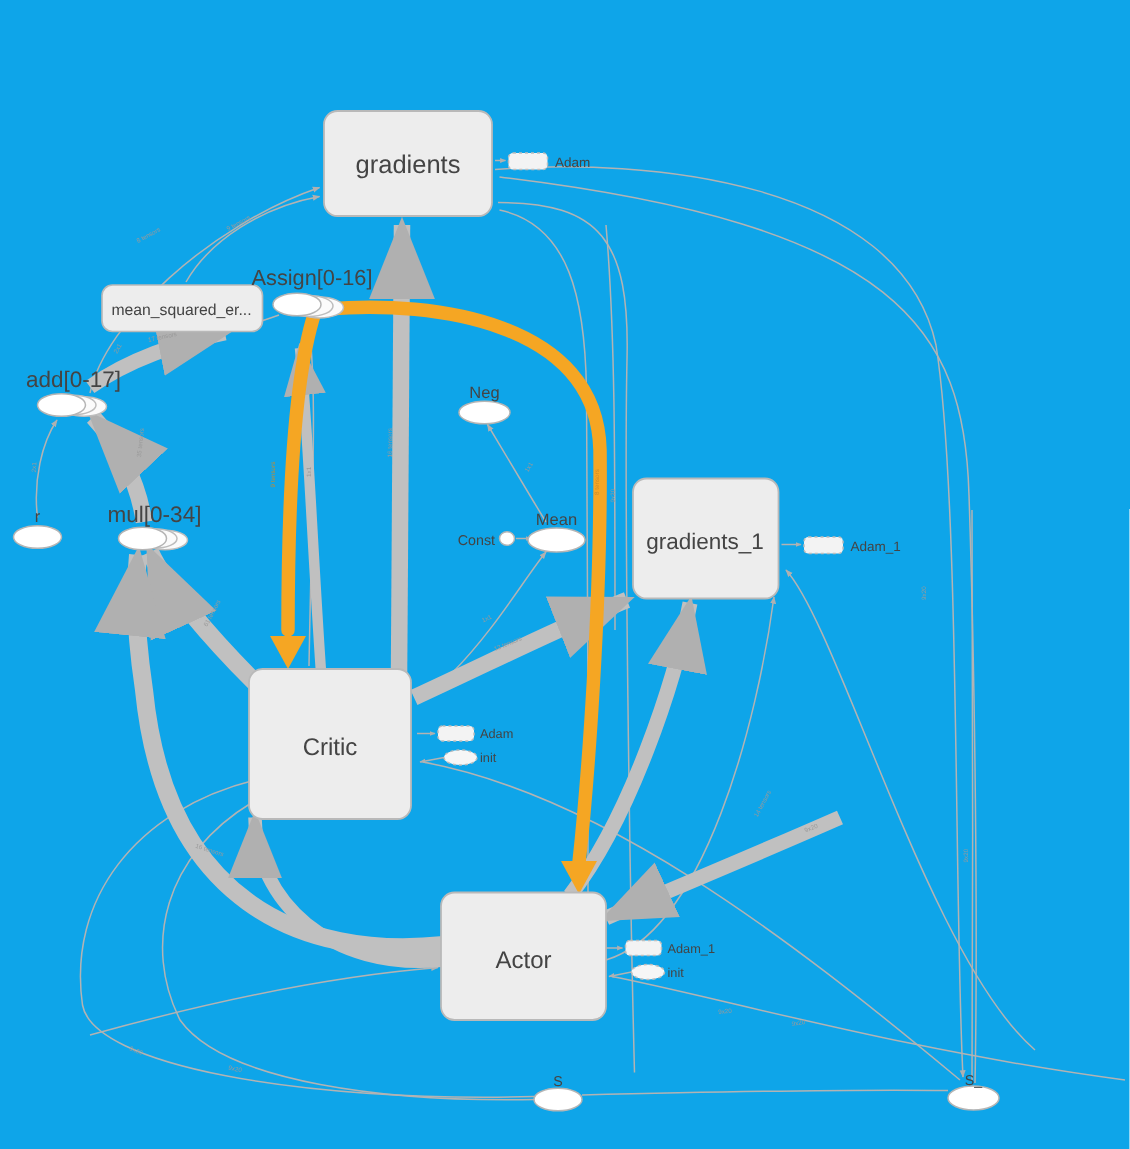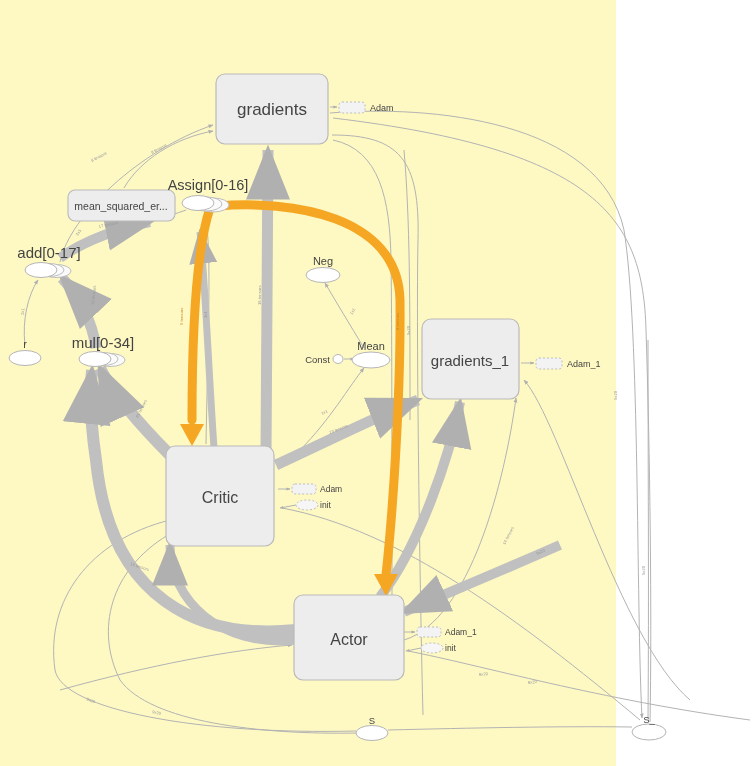--- a/index.html
+++ b/index.html
@@ -1,18 +1,18 @@
 <!DOCTYPE html>
 <html><head>
 <meta charset="utf-8">
 <style>
   html,body{margin:0;padding:0;background:#ffffff;}
   body{width:753px;height:766px;overflow:hidden;
        font-family:"Liberation Sans", sans-serif;}
-  #graph-root{position:relative;width:616px;height:766px;background:#fef9c3;}
+  #graph-root{position:relative;width:753px;height:766px;background:#0ea5e9;}
   svg#graph-canvas{position:absolute;top:0;left:0;width:753px;height:766px;}
   .node-label{font-family:"Liberation Sans", sans-serif;fill:#444;}
   .edge-label{font-family:"Liberation Sans", sans-serif;fill:#9a9a9a;font-size:4.2px;}
   .edge-label-o{fill:#c98b2a;}
 </style>
 </head>
 <body>
 
 <div id="graph-root">
 

